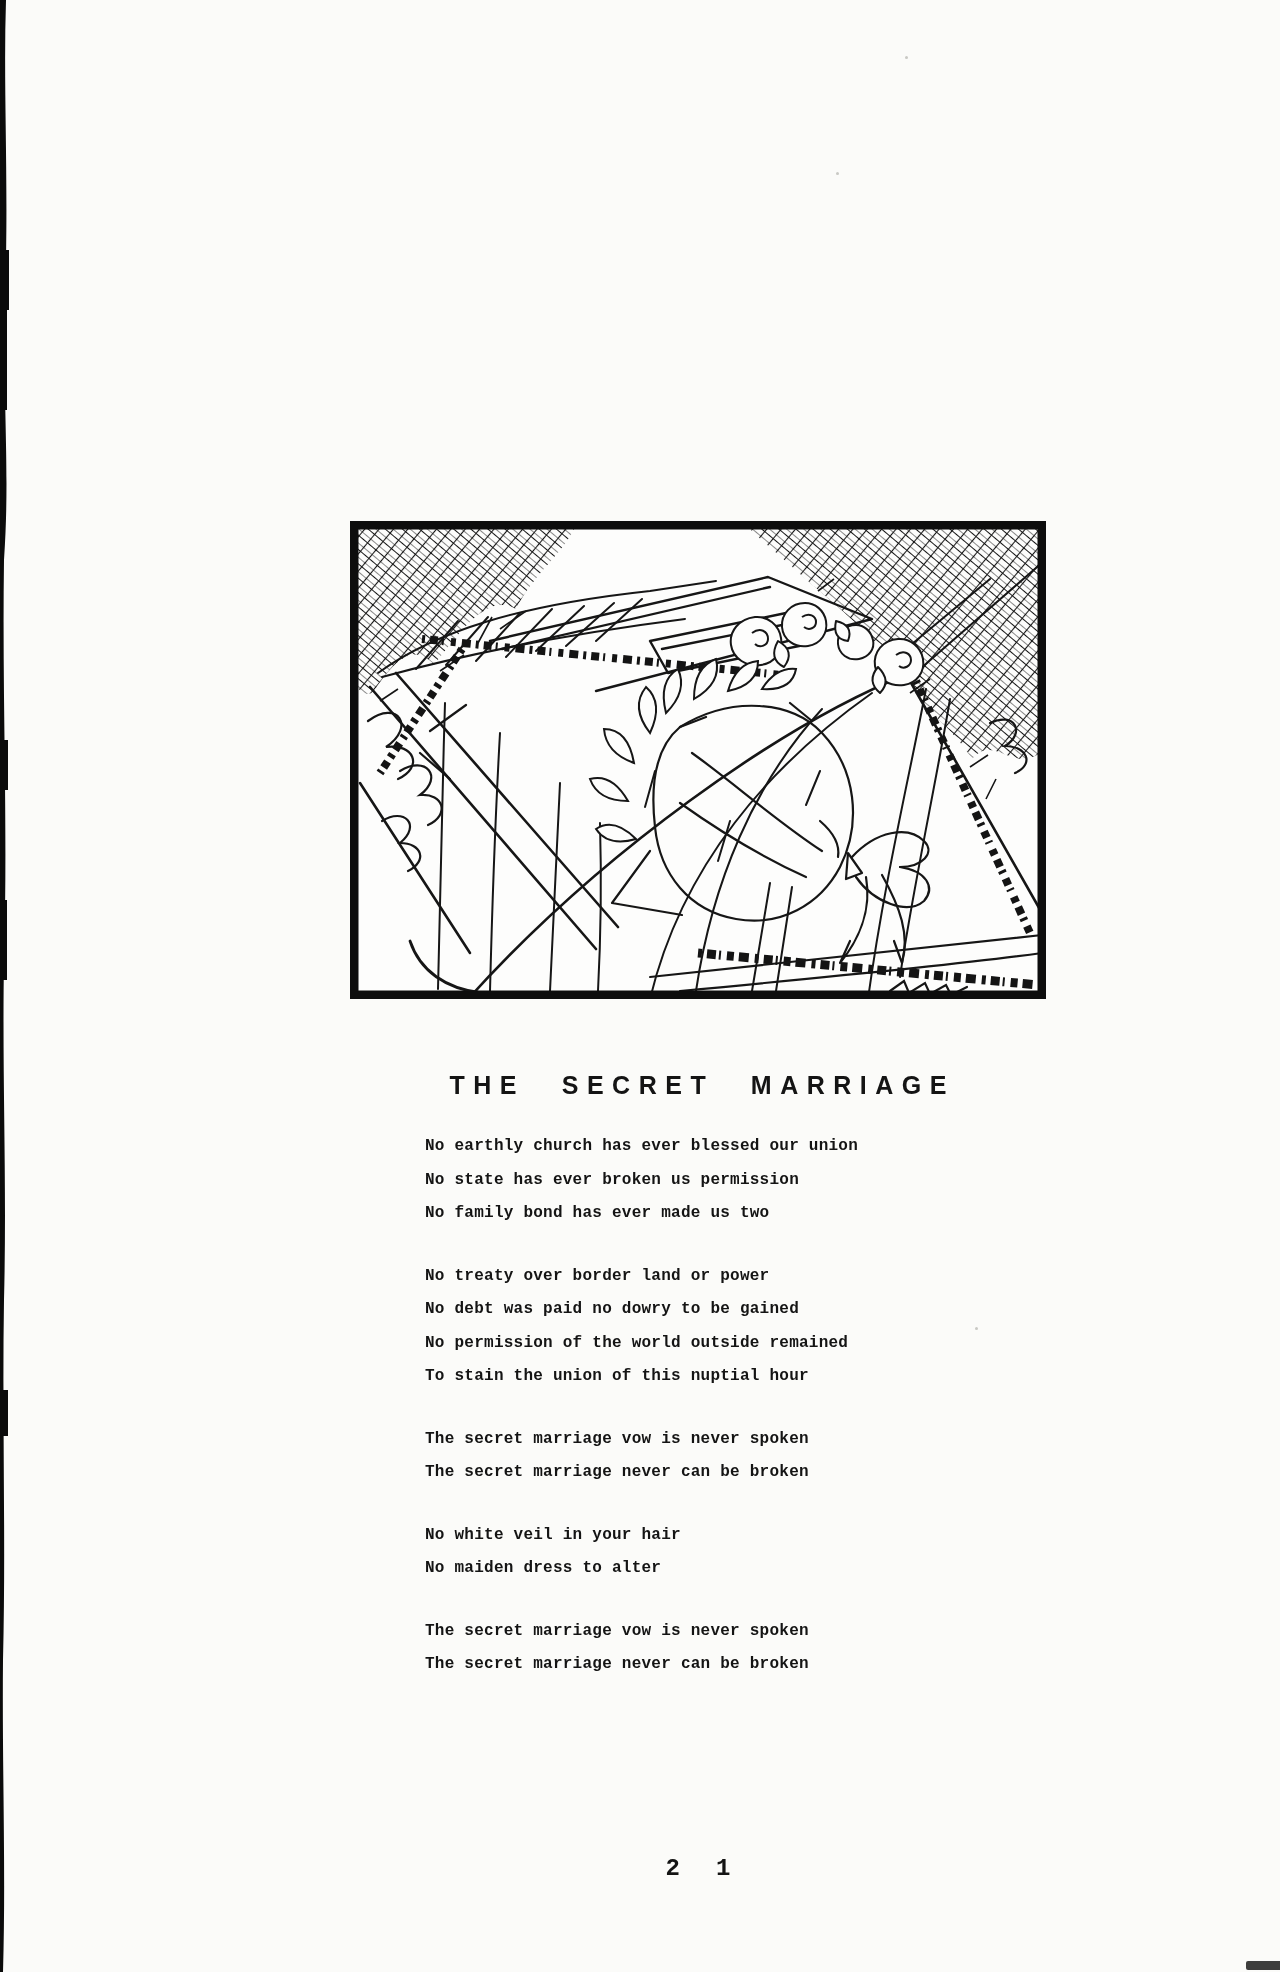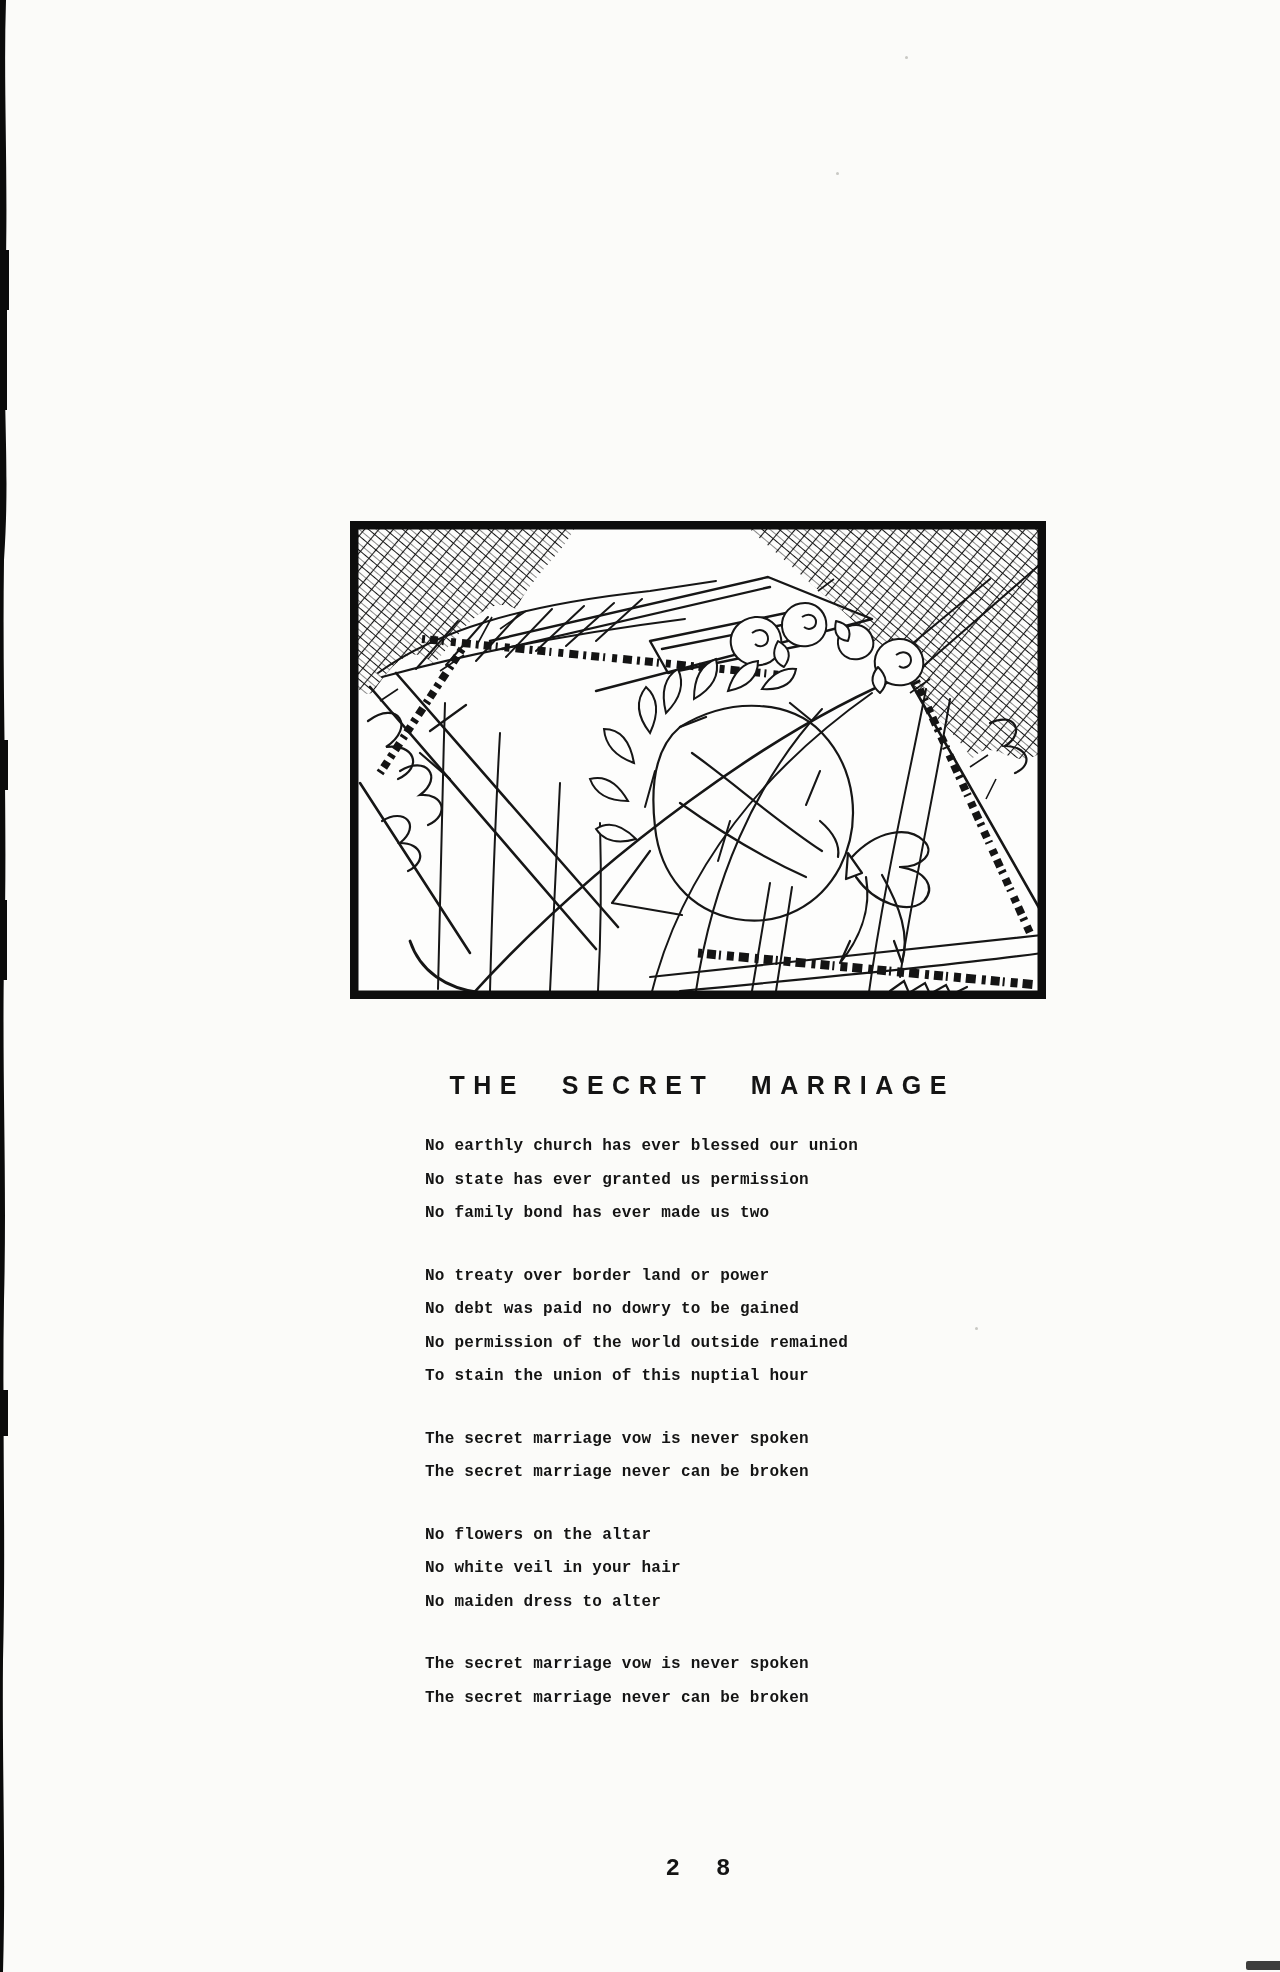--- a/index.html
+++ b/index.html
@@ -183,39 +183,38 @@
 
     <rect x="4" y="4" width="688" height="470" fill="none" stroke="#0d0d0d" stroke-width="9"></rect>
   </svg>
 </div>
 
 <div class="song-title">THE SECRET MARRIAGE</div>
 
 <div class="lyrics">
   <p class="stanza">
     <span class="lyric-line">No earthly church has ever blessed our union</span>
-    <span class="lyric-line">No state has ever granted us permission</span>
+    <span class="lyric-line">No state has ever broken us permission</span>
     <span class="lyric-line">No family bond has ever made us two</span>
   </p>
   <p class="stanza">
     <span class="lyric-line">No treaty over border land or power</span>
     <span class="lyric-line">No debt was paid no dowry to be gained</span>
     <span class="lyric-line">No permission of the world outside remained</span>
     <span class="lyric-line">To stain the union of this nuptial hour</span>
   </p>
   <p class="stanza">
     <span class="lyric-line">The secret marriage vow is never spoken</span>
     <span class="lyric-line">The secret marriage never can be broken</span>
   </p>
   <p class="stanza">
-    <span class="lyric-line">No flowers on the altar</span>
     <span class="lyric-line">No white veil in your hair</span>
     <span class="lyric-line">No maiden dress to alter</span>
   </p>
   <p class="stanza">
     <span class="lyric-line">The secret marriage vow is never spoken</span>
     <span class="lyric-line">The secret marriage never can be broken</span>
   </p>
 </div>
 
-<div class="page-number">2 8</div>
+<div class="page-number">2 1</div>
 
 <div class="corner-smudge"></div>
 
 </body></html>

